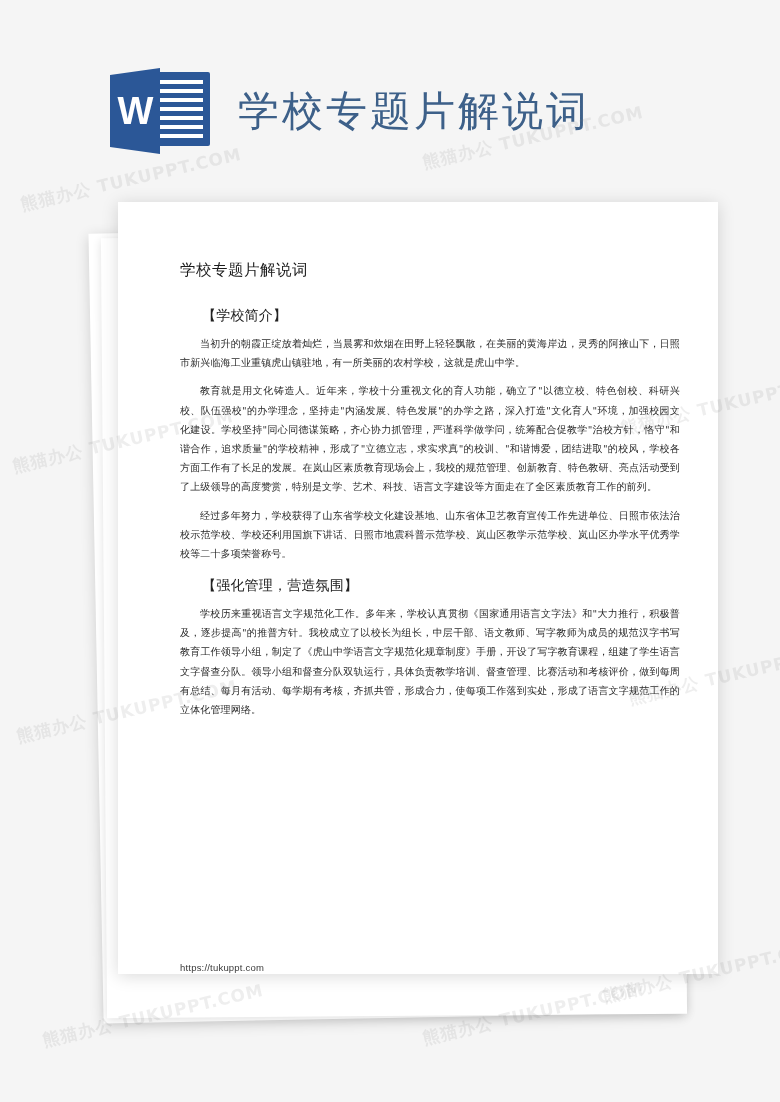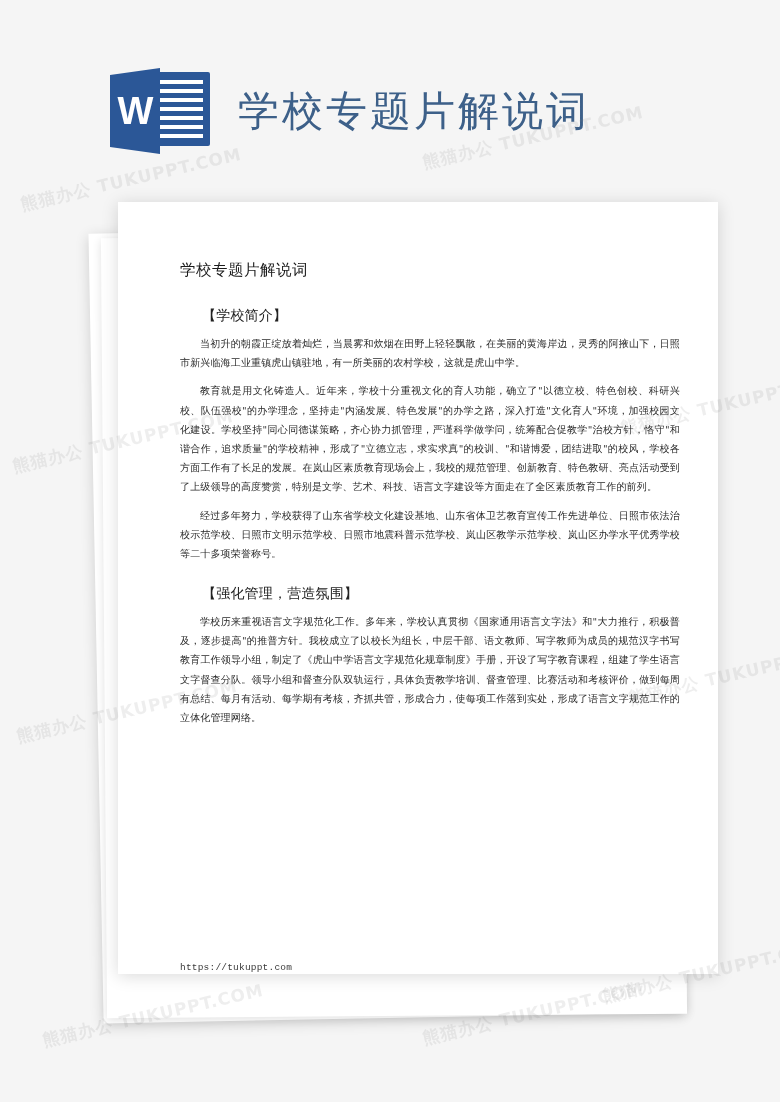--- a/index.html
+++ b/index.html
@@ -165,21 +165,21 @@
     text-indent: 2em;
     margin-bottom: 9px;
     letter-spacing: 0.15px;
     word-break: break-all;
   }
 
   #source-url {
     position: absolute;
     left: 62px;
     top: 760px;
-    font-family: Liberation Mono, monospace;
+    font-family: Liberation Sans, sans-serif;
     font-size: 9.5px;
     color: #3a3a3a;
     letter-spacing: 0.2px;
   }
 
   
   .wm {
     position: absolute;
     font-family: "DejaVu Sans", "Liberation Sans", sans-serif;
     font-size: 17px;
@@ -221,23 +221,23 @@
 
   <div class="sheet" id="sheet-front">
 
     <div id="page-body">
 
       <div class="doc-heading">学校专题片解说词</div>
 
       <div class="section-label">【学校简介】</div>
       <p class="para">当初升的朝霞正绽放着灿烂，当晨雾和炊烟在田野上轻轻飘散，在美丽的黄海岸边，灵秀的阿掖山下，日照市新兴临海工业重镇虎山镇驻地，有一所美丽的农村学校，这就是虎山中学。</p>
       <p class="para">教育就是用文化铸造人。近年来，学校十分重视文化的育人功能，确立了"以德立校、特色创校、科研兴校、队伍强校"的办学理念，坚持走"内涵发展、特色发展"的办学之路，深入打造"文化育人"环境，加强校园文化建设。学校坚持"同心同德谋策略，齐心协力抓管理，严谨科学做学问，统筹配合促教学"治校方针，恪守"和谐合作，追求质量"的学校精神，形成了"立德立志，求实求真"的校训、"和谐博爱，团结进取"的校风，学校各方面工作有了长足的发展。在岚山区素质教育现场会上，我校的规范管理、创新教育、特色教研、亮点活动受到了上级领导的高度赞赏，特别是文学、艺术、科技、语言文字建设等方面走在了全区素质教育工作的前列。</p>
-      <p class="para">经过多年努力，学校获得了山东省学校文化建设基地、山东省体卫艺教育宣传工作先进单位、日照市依法治校示范学校、日照市文明示范学校、日照市地震科普示范学校、岚山区教学示范学校、岚山区办学水平优秀学校等二十多项荣誉称号。</p>
-
-      <div class="section-label" style="margin-top:22px;">【强化管理，营造氛围】</div>
+      <p class="para">经过多年努力，学校获得了山东省学校文化建设基地、山东省体卫艺教育宣传工作先进单位、日照市依法治校示范学校、学校还利用国旗下讲话、日照市地震科普示范学校、岚山区教学示范学校、岚山区办学水平优秀学校等二十多项荣誉称号。</p>
+
+      <div class="section-label" style="margin-top:14px;">【强化管理，营造氛围】</div>
       <p class="para">学校历来重视语言文字规范化工作。多年来，学校认真贯彻《国家通用语言文字法》和"大力推行，积极普及，逐步提高"的推普方针。我校成立了以校长为组长，中层干部、语文教师、写字教师为成员的规范汉字书写教育工作领导小组，制定了《虎山中学语言文字规范化规章制度》手册，开设了写字教育课程，组建了学生语言文字督查分队。领导小组和督查分队双轨运行，具体负责教学培训、督查管理、比赛活动和考核评价，做到每周有总结、每月有活动、每学期有考核，齐抓共管，形成合力，使每项工作落到实处，形成了语言文字规范工作的立体化管理网络。</p>
 
     </div>
 
     <div id="source-url">https://tukuppt.com</div>
   </div>
 
   <div id="watermark-layer">
       <div class="wm" style="left: 18px; top: 168px;">熊猫办公 TUKUPPT.COM</div>
       <div class="wm" style="left: 420px; top: 126px;">熊猫办公 TUKUPPT.COM</div>

